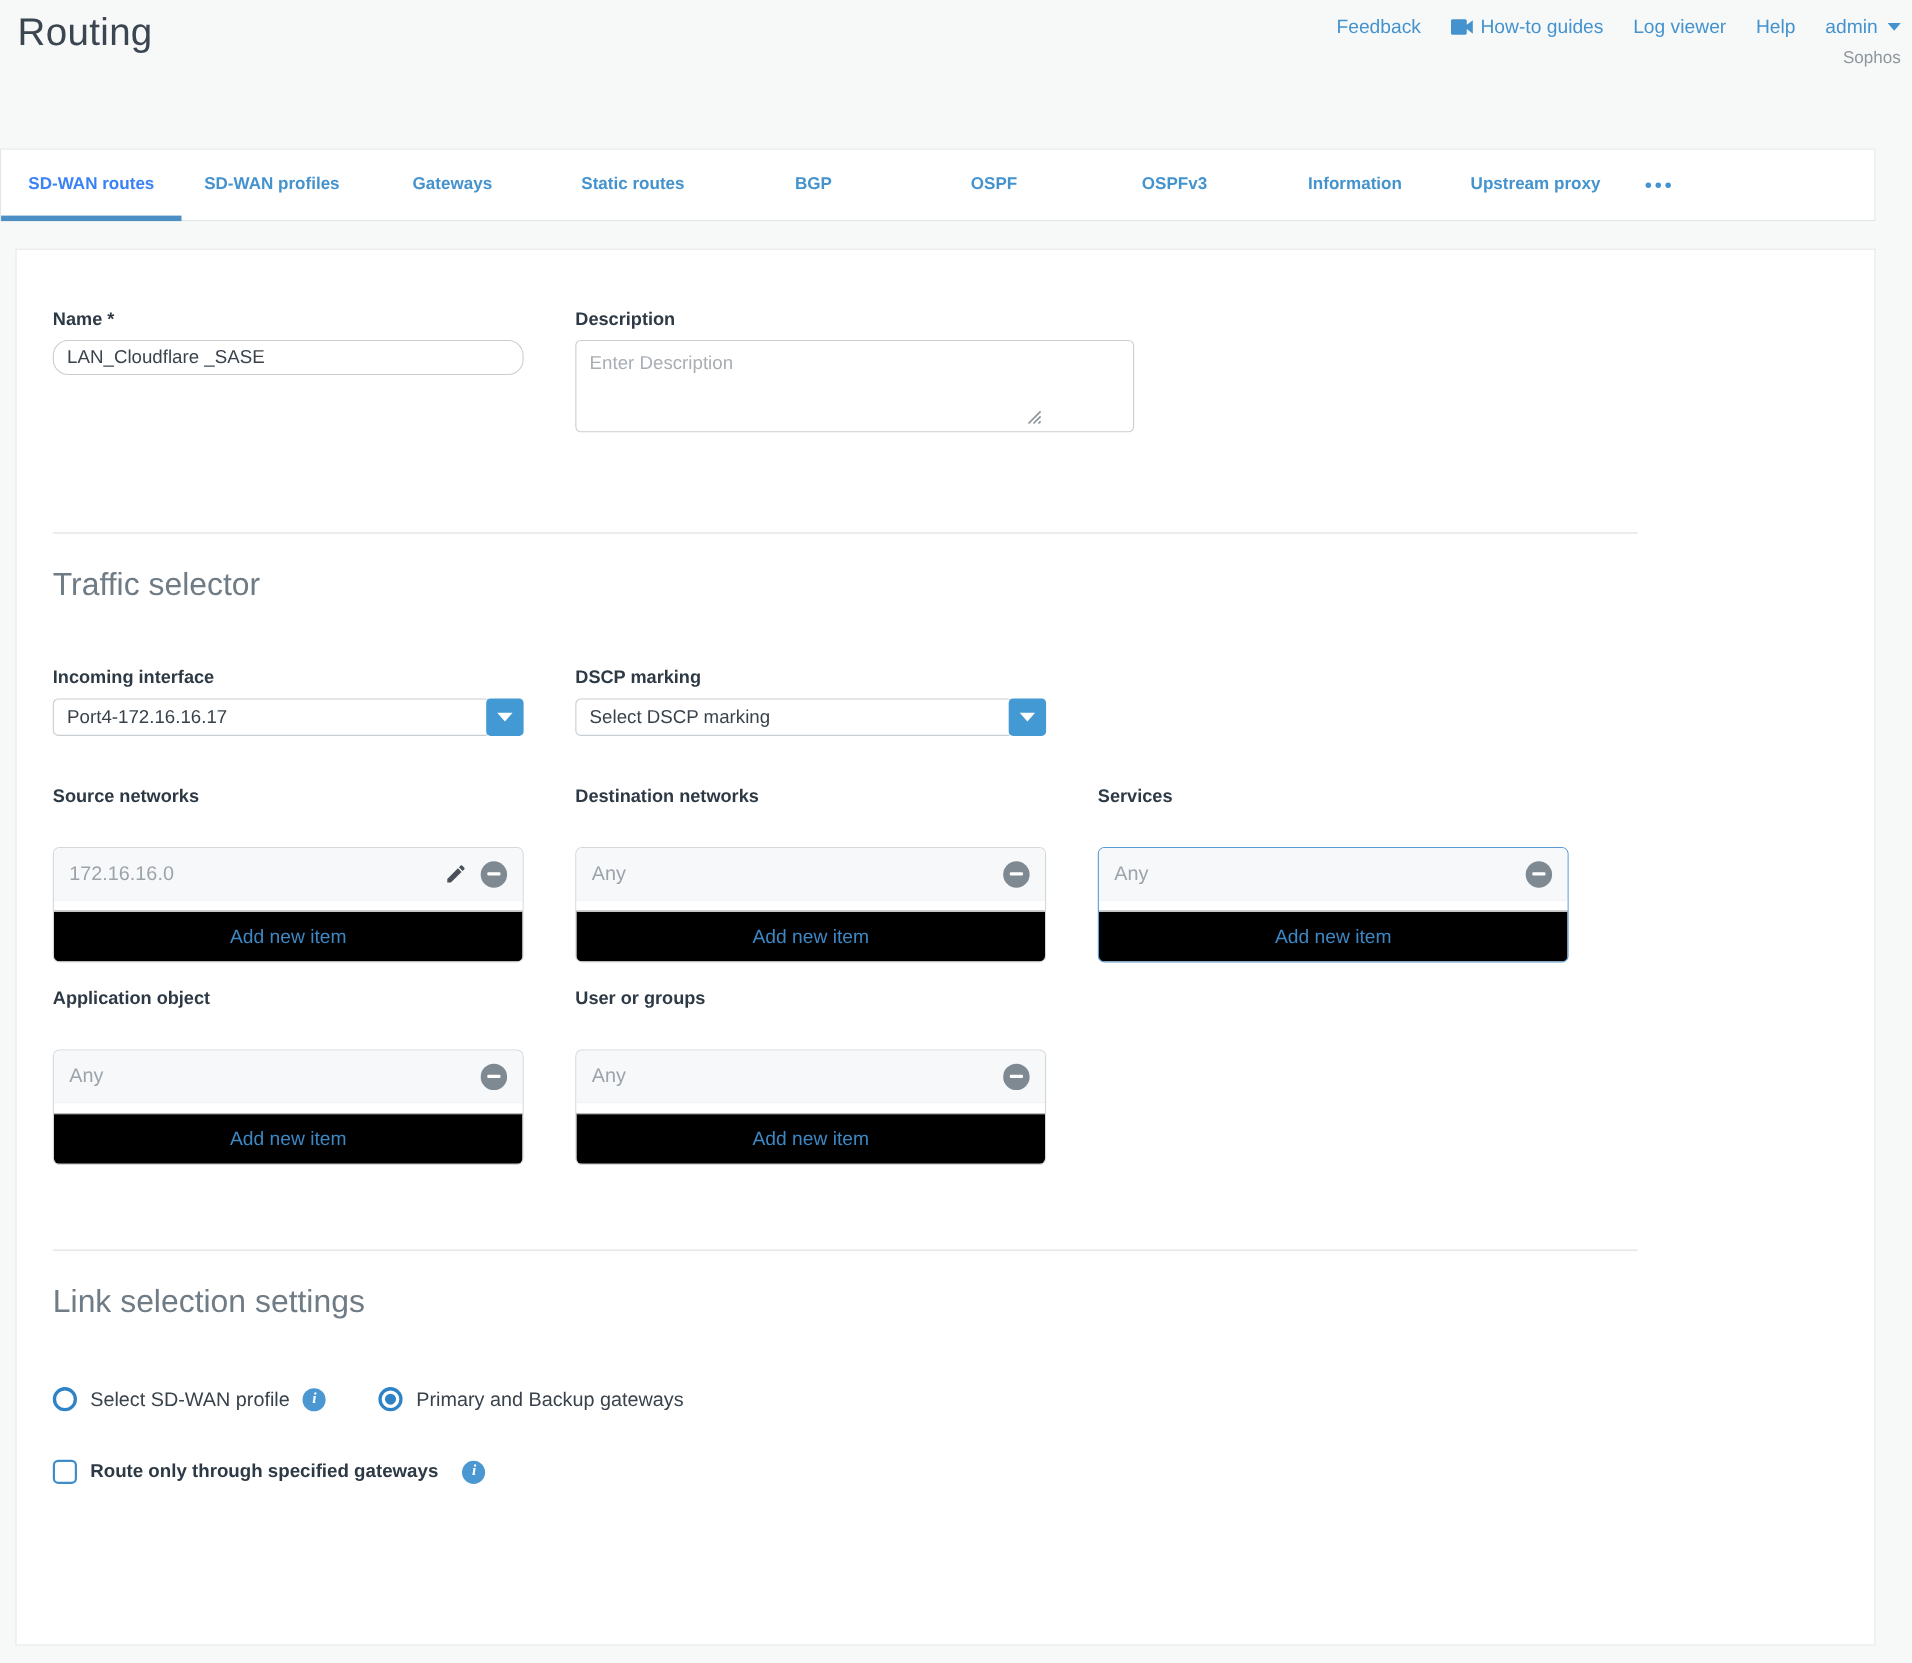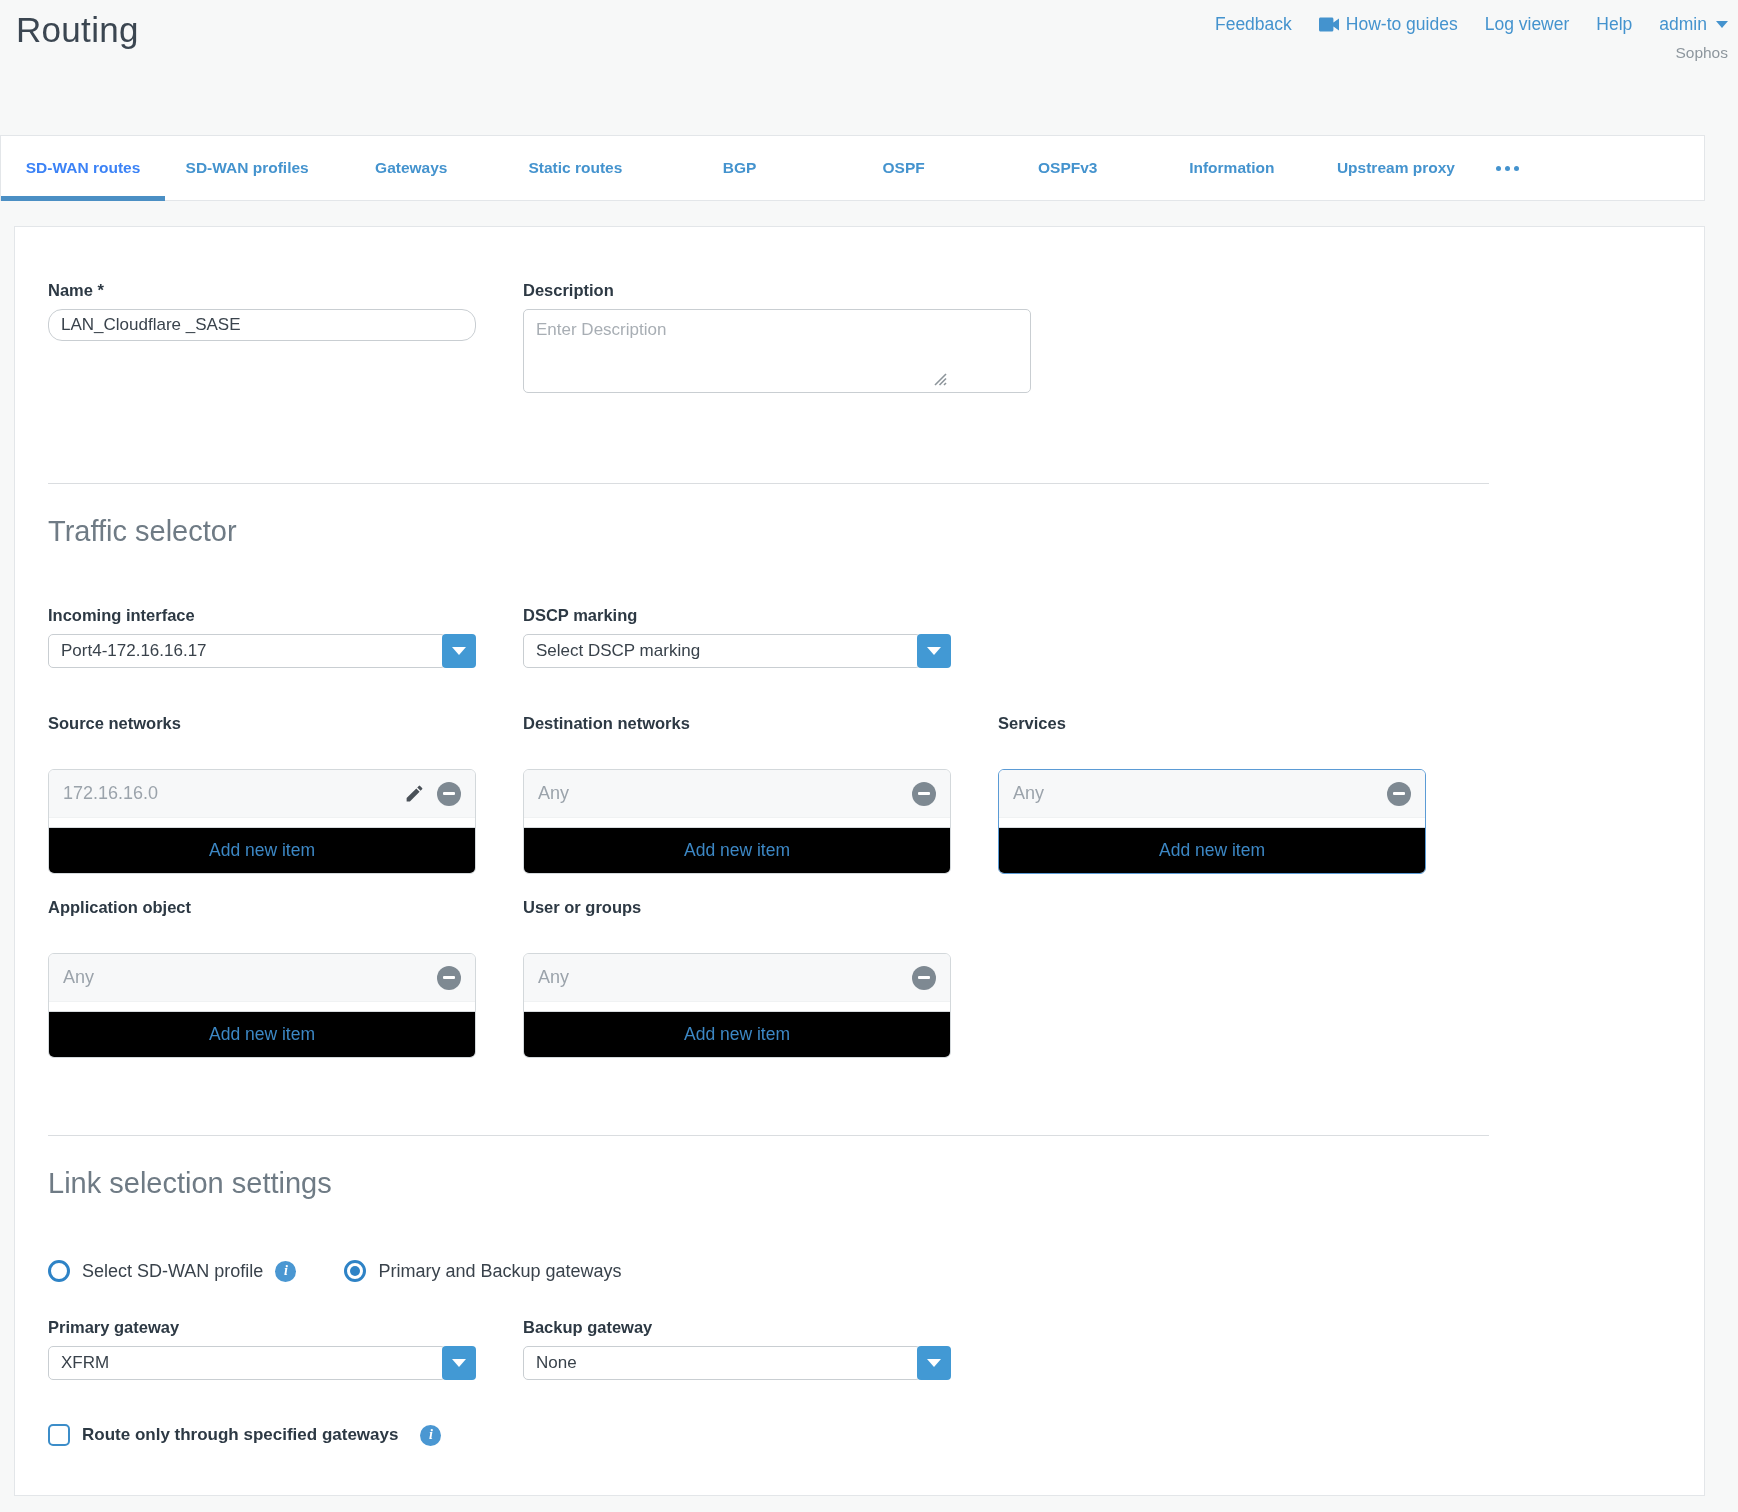--- a/index.html
+++ b/index.html
@@ -333,40 +333,20 @@
       <span class="radio"></span>
       <span class="radio-label">Select SD-WAN profile</span>
       <span class="info-icon"></span>
     </div>
     <div class="radio-option">
       <span class="radio selected"></span>
       <span class="radio-label">Primary and Backup gateways</span>
     </div>
   </div>
 
-  <div class="row gateway-row">
-    <div class="col">
-      <div class="field-label">Primary gateway</div>
-      <div class="select">
-        <div class="select-value">XFRM</div>
-        <div class="select-button">
-            <i></i>
-          </div>
-      </div>
-    </div>
-    <div class="col">
-      <div class="field-label">Backup gateway</div>
-      <div class="select">
-        <div class="select-value">None</div>
-        <div class="select-button">
-            <i></i>
-          </div>
-      </div>
-    </div>
-  </div>
 
   <div class="checkbox-row">
     <span class="checkbox"></span>
     <span class="checkbox-label">Route only through specified gateways</span>
     <span class="info-icon"></span>
   </div>
 
 </div>
 
 </body></html>

